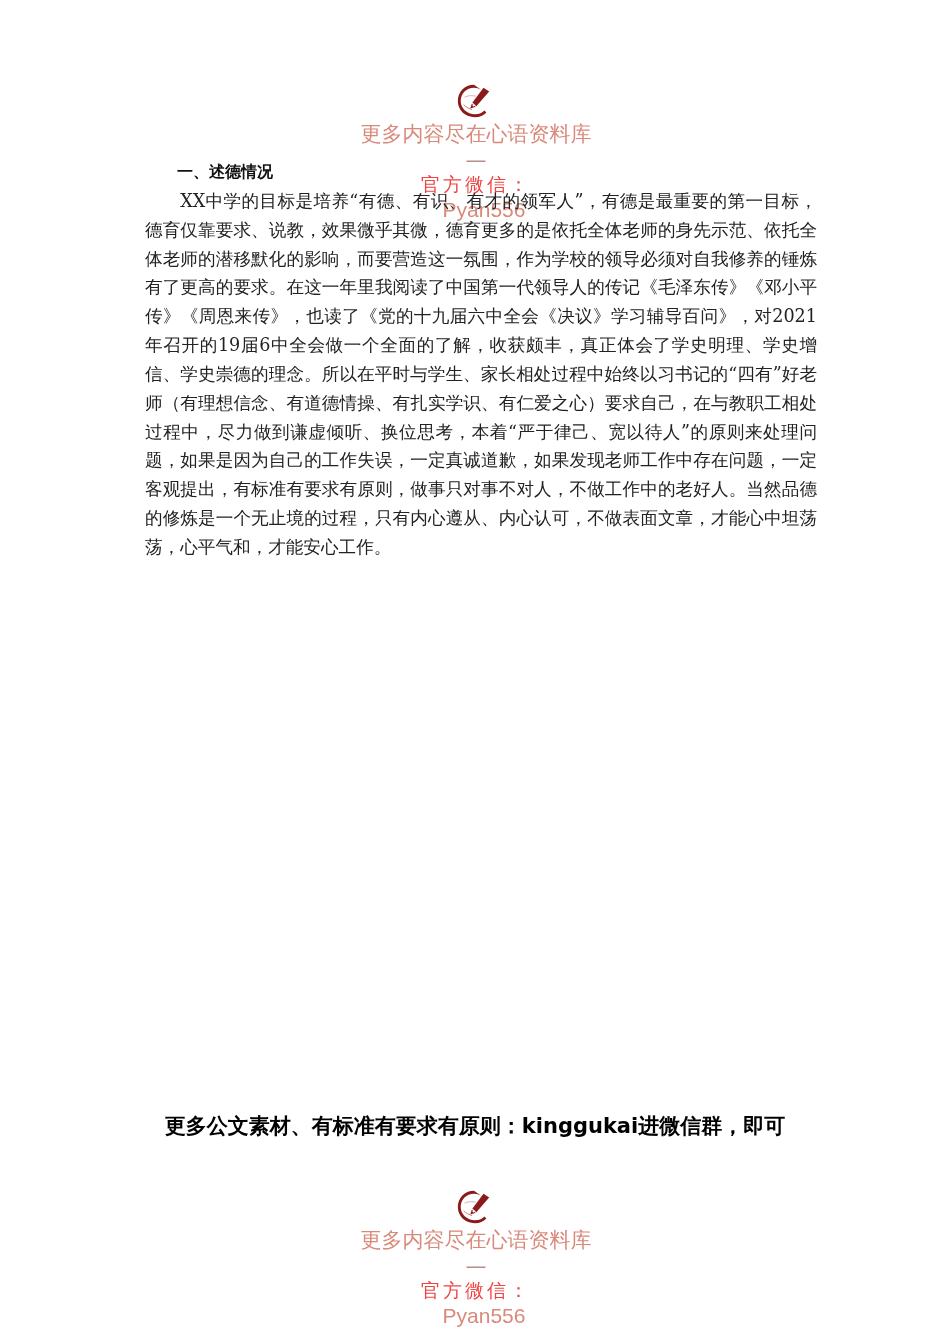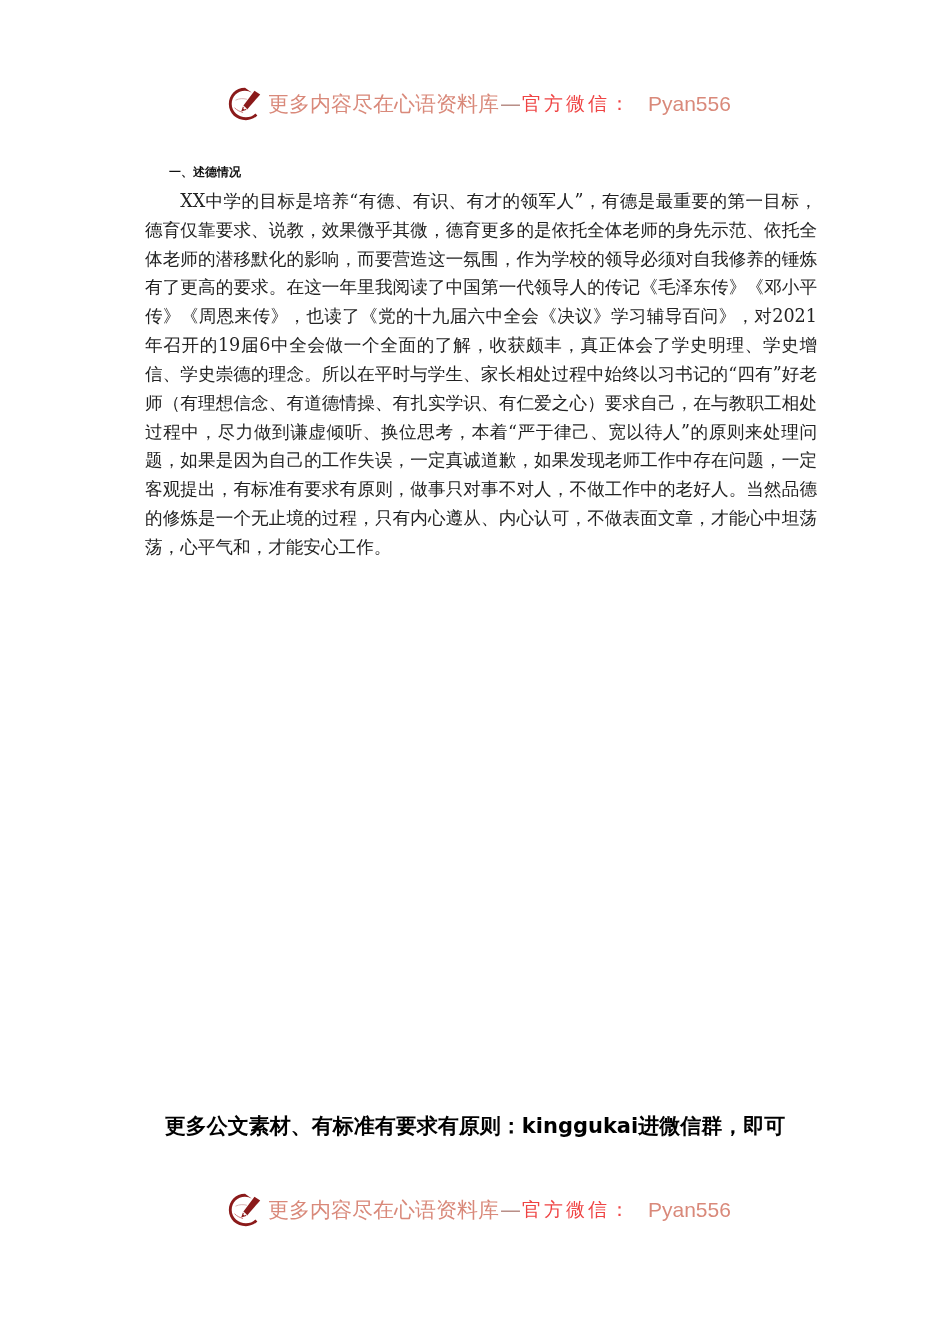--- a/index.html
+++ b/index.html
@@ -16,20 +16,21 @@
       color: #1a1a1a;
     }
     .watermark {
       position: absolute;
       left: 226px;
       width: 500px;
       height: 44px;
       display: flex;
       align-items: center;
       white-space: nowrap;
+      flex-direction: column;
     }
     .watermark.top { top: 82px; }
     .watermark.bottom { top: 1188px; }
     .wm-logo {
       width: 38px;
       height: 38px;
       margin-right: 4px;
       flex: 0 0 auto;
     }
     .wm-main {
@@ -66,21 +67,21 @@
       text-align: justify;
       text-justify: inter-character;
       color: #222;
     }
     .content p {
       margin: 0;
       text-indent: 2em;
     }
     .content h2 {
       margin: 0;
-      font-size: 12px;
+      font-size: 16px;
       font-weight: bold;
       text-indent: 2em;
       line-height: 28.85px;
       font-family: "DejaVu Sans", "Liberation Sans", sans-serif;
       color: #111;
     }
     .promo {
       position: absolute;
       left: 120px;
       top: 1110px;

